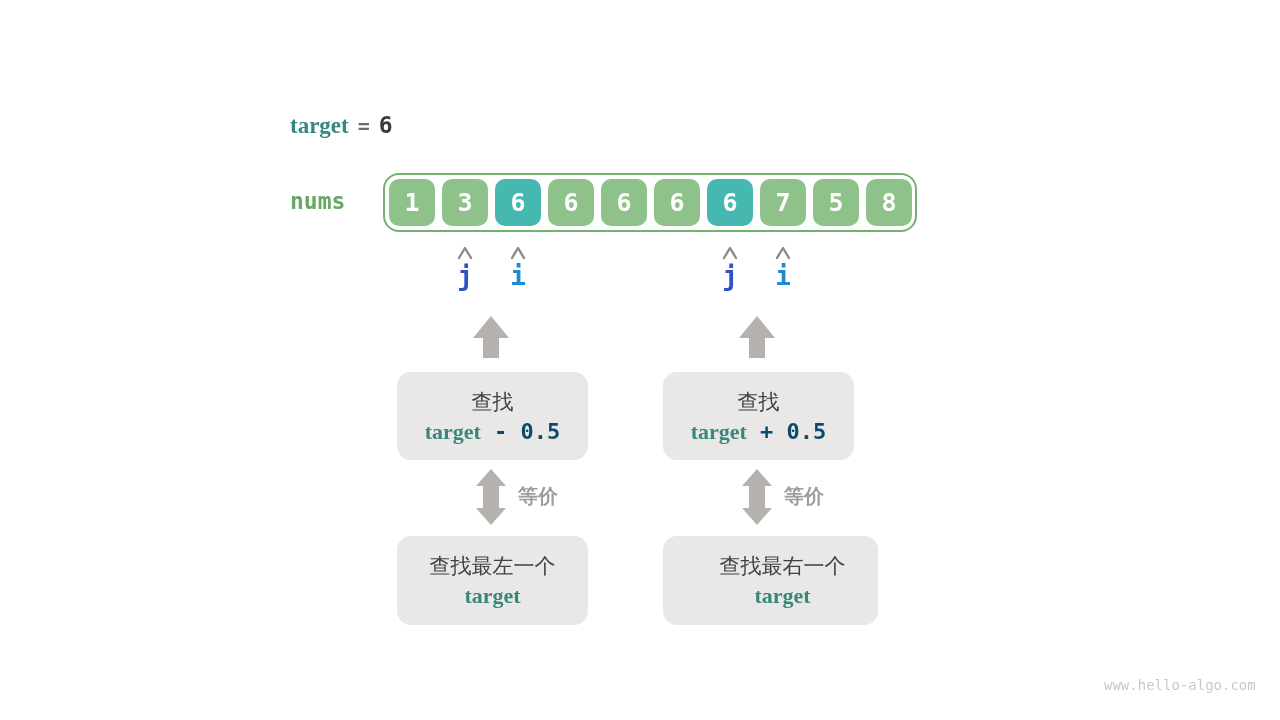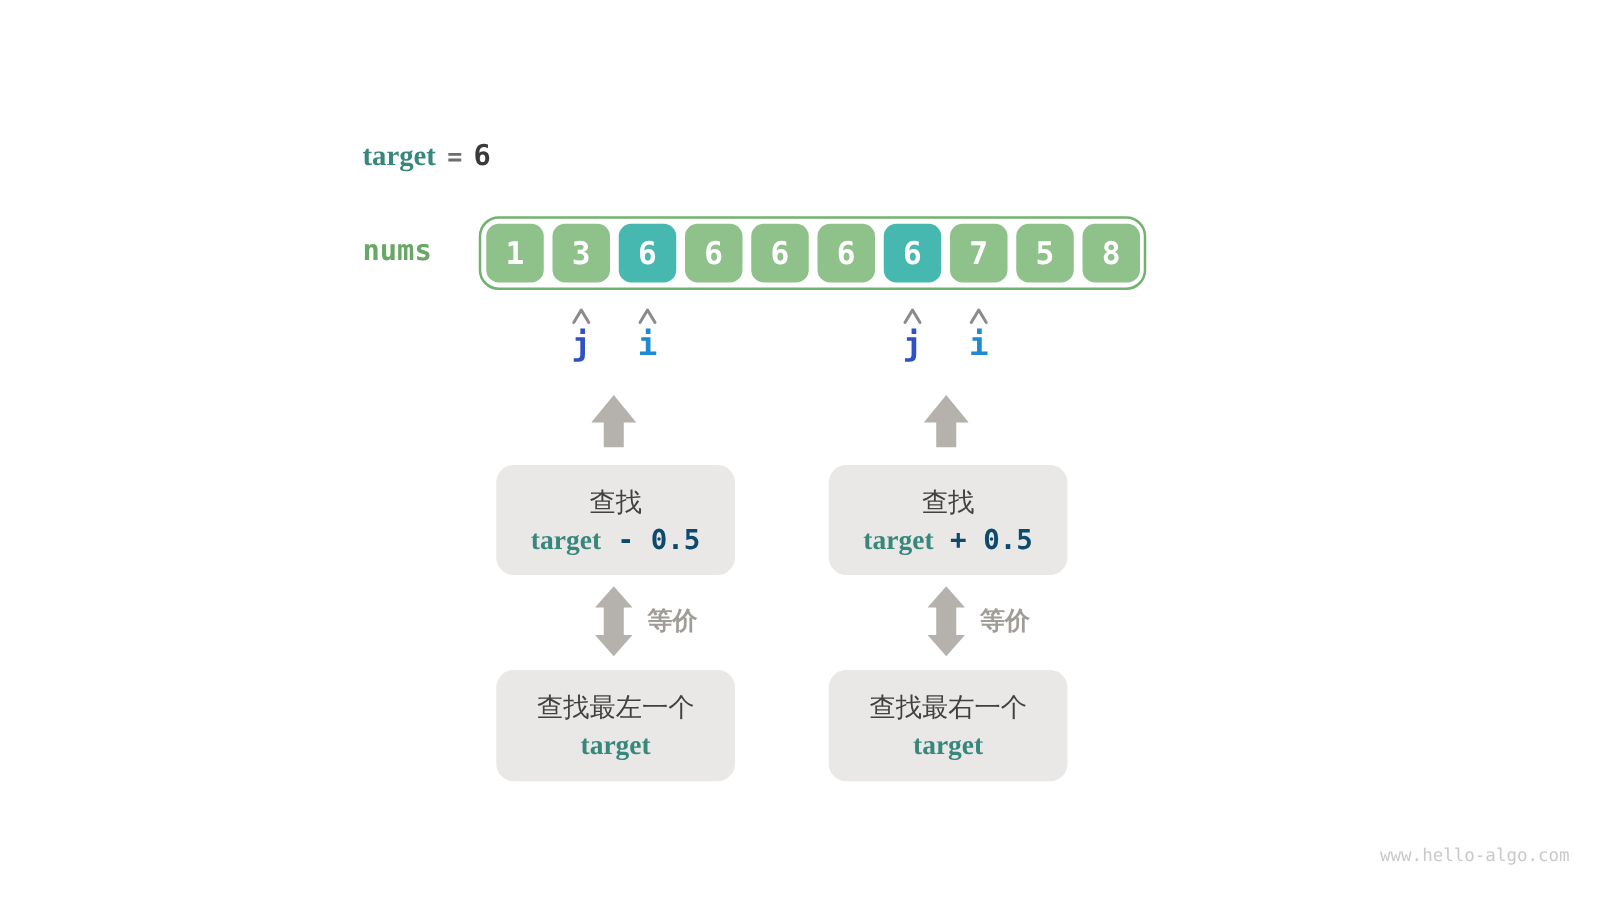--- a/index.html
+++ b/index.html
@@ -43,21 +43,21 @@
   .box{
     position:absolute;width:191px;height:88px;background:#e9e8e6;border-radius:14px;
     display:flex;flex-direction:column;align-items:center;justify-content:center;gap:3px;
   }
   .box .line1{font-size:21px;color:#414141;}
   .box .line2{font-size:22px;font-weight:bold;white-space:pre;font-family:"DejaVu Sans Mono","Liberation Mono",monospace;}
   .box .line2 .rest{color:#0c4a6e;}
   .box-l1{left:397px;top:372px;}
   .box-r1{left:663px;top:372px;}
   .box-l2{left:397px;top:536px;height:89px;}
-  .box-r2{left:663px;top:536px;height:89px;}
+  .box-r2{left:663px;top:536px;height:89px;padding-left:24px;}
 
   .watermark{position:absolute;left:1076px;top:677px;font-size:14px;color:#c9c9c9;margin-left:28px;}
 </style>
 </head>
 <body>
 
 <div class="canvas">
 
   <div class="target-line"><span class="teal">target</span><span class="eq">=</span><span class="dark">6</span></div>
 

